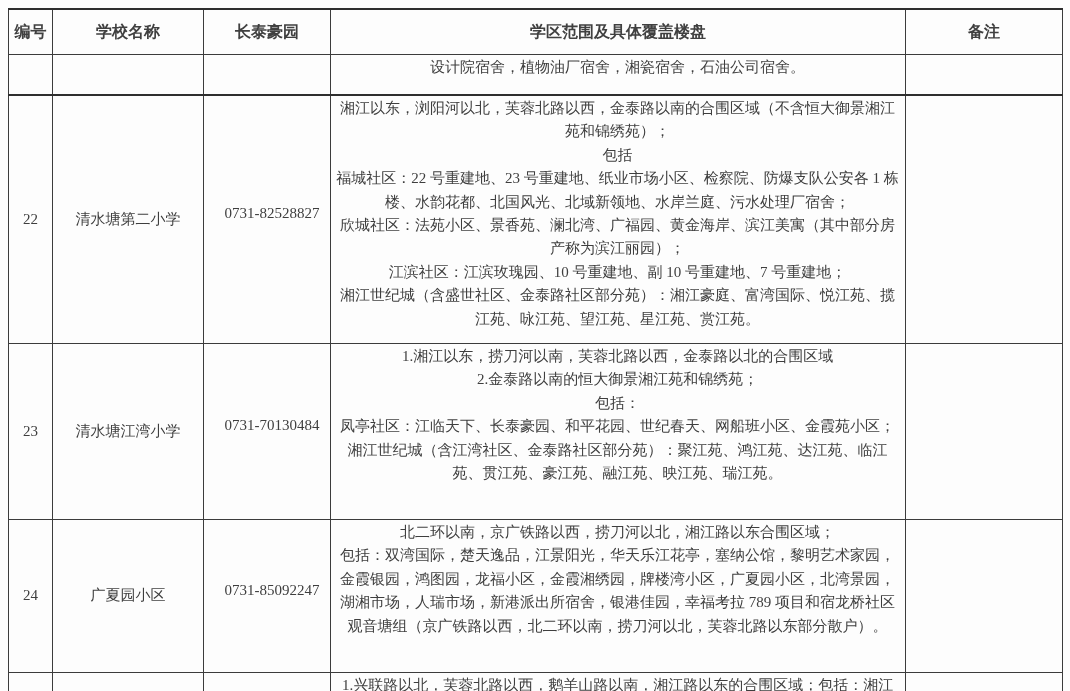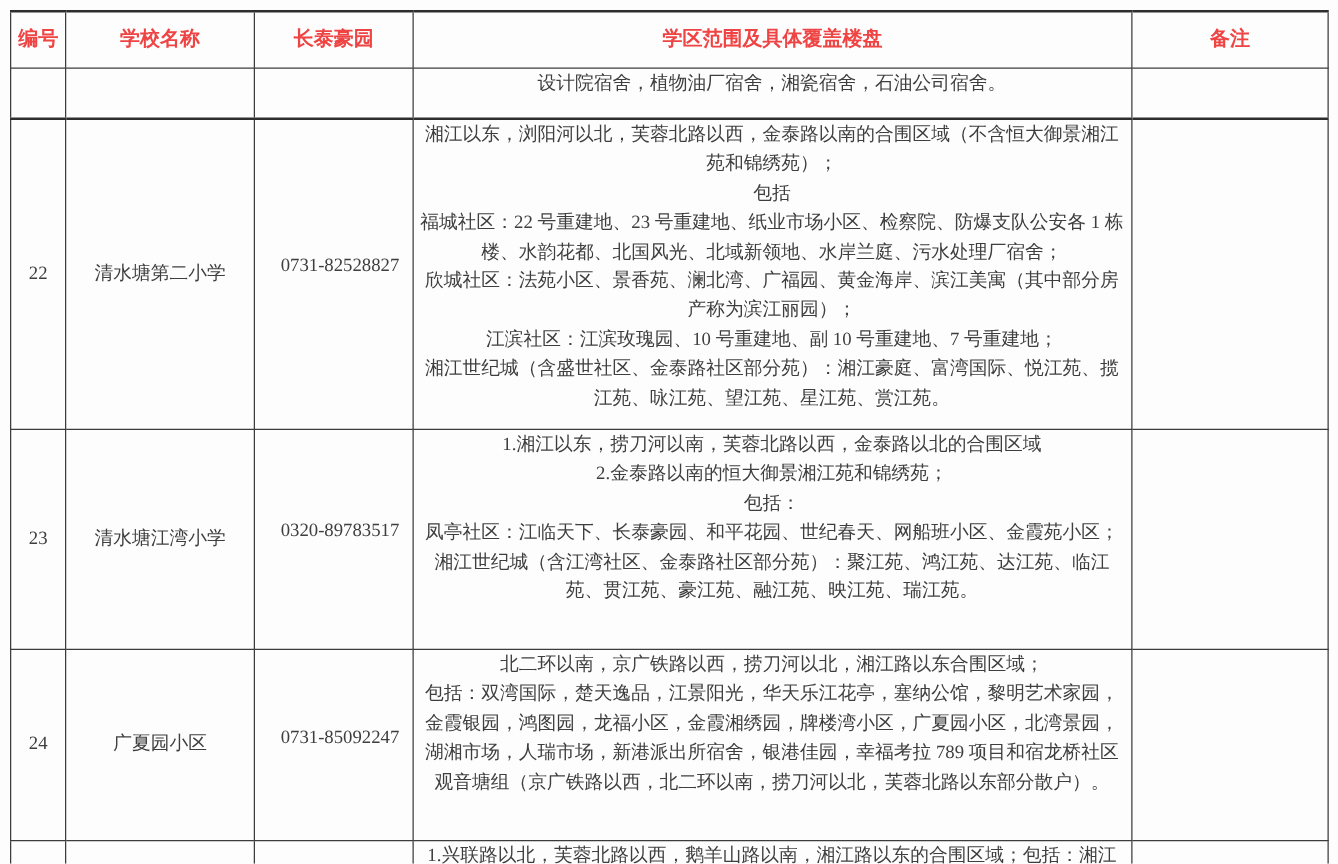--- a/index.html
+++ b/index.html
@@ -26,21 +26,21 @@
   }
   table.district-table td, table.district-table th {
     border: 1px solid #3c3c3c;
     color: #3e3e3e;
     font-size: 15px;
     line-height: 23.4px;
     overflow: hidden;
     text-align: center;
   }
   table.district-table th {
-    color: #ef4444;
+    color: #404040;
     font-weight: bold;
     font-size: 16px;
     text-align: center;
     vertical-align: middle;
     height: 42px;
     border-top: 2px solid #2e2e2e;
     font-family: "Liberation Sans", "DejaVu Sans", sans-serif;
     margin-left: 32px;
   }
   th.c-id      { border-left: 2px solid #2e2e2e; }
@@ -113,21 +113,21 @@
 包括
 福城社区：22 号重建地、23 号重建地、纸业市场小区、检察院、防爆支队公安各 1 栋楼、水韵花都、北国风光、北域新领地、水岸兰庭、污水处理厂宿舍；
 欣城社区：法苑小区、景香苑、澜北湾、广福园、黄金海岸、滨江美寓（其中部分房产称为滨江丽园）；
 江滨社区：江滨玫瑰园、10 号重建地、副 10 号重建地、7 号重建地；
 湘江世纪城（含盛世社区、金泰路社区部分苑）：湘江豪庭、富湾国际、悦江苑、揽江苑、咏江苑、望江苑、星江苑、赏江苑。</td>
       <td class="cell-note"></td>
     </tr>
     <tr class="row-23">
       <td class="cell-id">23</td>
       <td class="cell-name">清水塘江湾小学</td>
-      <td class="cell-phone">0320-89783517</td>
+      <td class="cell-phone">0731-70130484</td>
       <td class="cell-range">1.湘江以东，捞刀河以南，芙蓉北路以西，金泰路以北的合围区域
 2.金泰路以南的恒大御景湘江苑和锦绣苑；
 包括：
 凤亭社区：江临天下、长泰豪园、和平花园、世纪春天、网船班小区、金霞苑小区；
 湘江世纪城（含江湾社区、金泰路社区部分苑）：聚江苑、鸿江苑、达江苑、临江苑、贯江苑、豪江苑、融江苑、映江苑、瑞江苑。</td>
       <td class="cell-note"></td>
     </tr>
     <tr class="row-24">
       <td class="cell-id">24</td>
       <td class="cell-name">广夏园小区</td>

